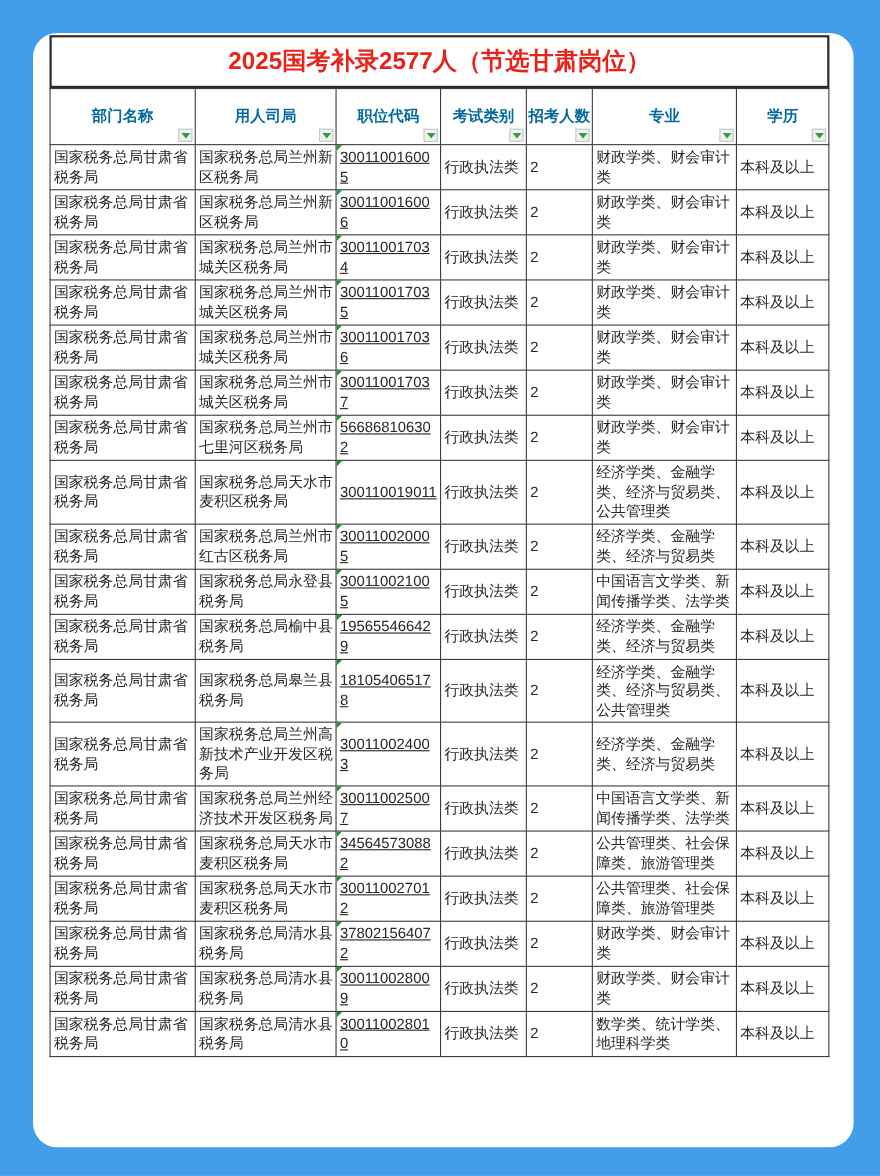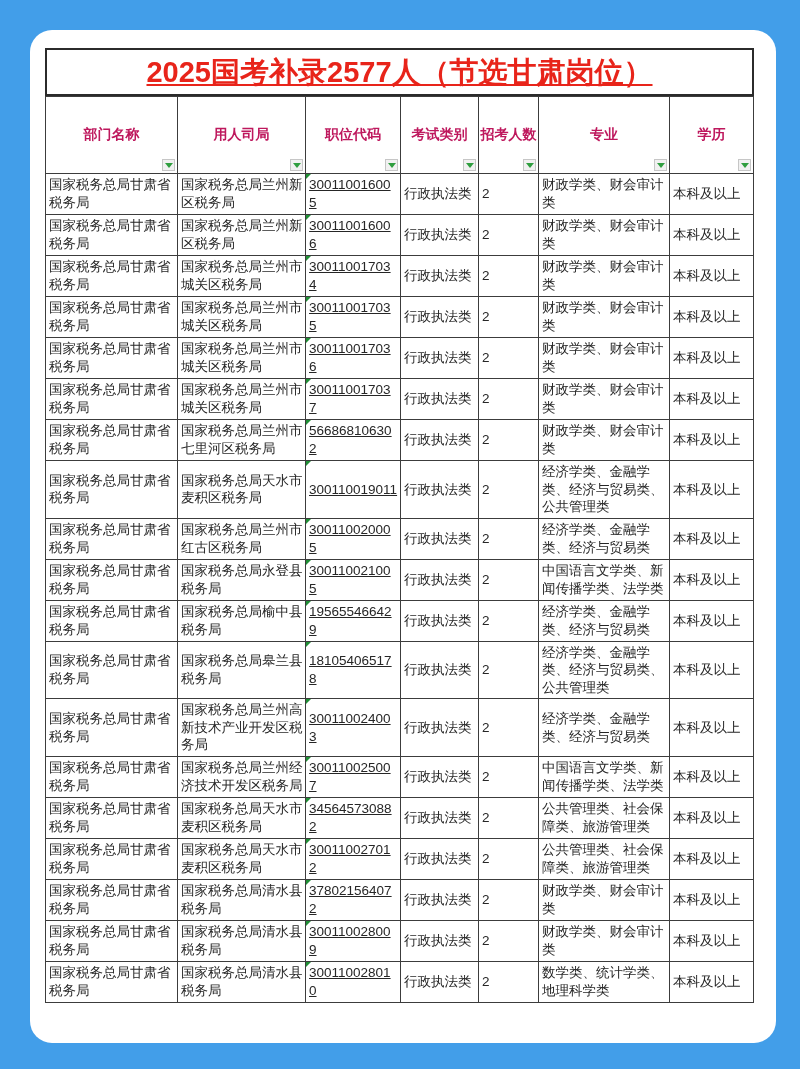--- a/index.html
+++ b/index.html
@@ -15,39 +15,39 @@
   }
   .main-title{
     margin:10px 0 6px 0;
     text-align:center;
     font-size:58px;font-weight:900;letter-spacing:-1px;
     line-height:1.15;white-space:nowrap;
   }
   .main-title .t-red{color:#c32222;}
   .main-title .t-black{color:#141414;}
   .subtitle{
-    margin:18px 22px 0 15px;
+    margin:2px 22px 0 15px;
     border:2px solid #2b2b2b;
     height:44px;line-height:44px;
     text-align:center;
-    color:#e8241a;font-size:29px;font-weight:bold;
-    white-space:nowrap;overflow:hidden;text-decoration:underline;
+    color:#e8241a;font-size:22px;font-weight:bold;
+    white-space:nowrap;overflow:hidden;
   }
   table.positions{
     margin:0 22px 0 15px;width:708px;
     border-collapse:collapse;table-layout:fixed;
   }
   table.positions th,table.positions td{
     border:1.5px solid #3c3c3c;
   }
   table.positions th{
     position:relative;height:42px;
-    font-size:14px;font-weight:bold;color:#be185d;
+    font-size:14px;font-weight:bold;color:#0369a1;
     text-align:center;vertical-align:middle;
-    padding:17px 1px;
+    padding:4px 1px;
   }
   table.positions td{
     font-size:13.5px;color:#262626;line-height:1.3;
     padding:2px 2px 2px 3px;vertical-align:middle;
     word-break:break-all;height:36px;
   }
   td.c-code{position:relative;font-size:14.5px;text-decoration:underline;}
   td.c-code::before{
     content:"";position:absolute;top:0;left:0;
     border-left:5px solid #1f8f35;border-bottom:5px solid transparent;

